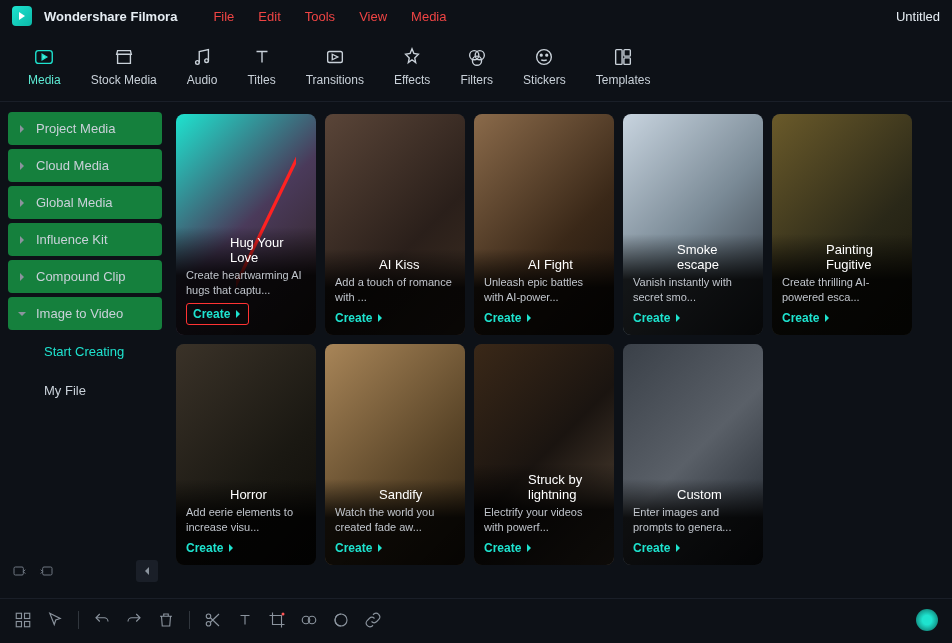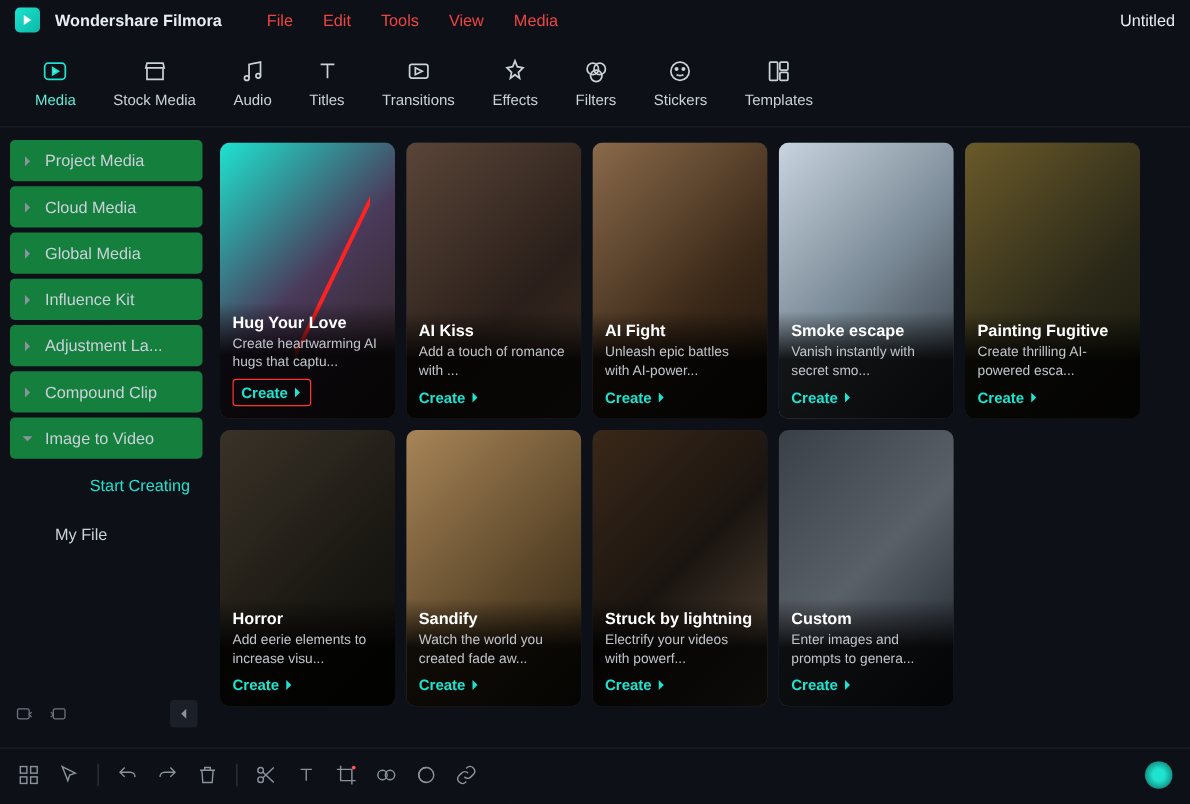--- a/index.html
+++ b/index.html
@@ -84,21 +84,21 @@
   text-overflow: ellipsis;
 }
 .side-item.open svg { transform: rotate(90deg); }
 .side-item svg { width: 8px; height: 8px; flex-shrink: 0; }
 .side-sub {
   padding: 10px 10px 10px 36px;
   color: #c9d1d9;
   font-size: 13px;
   cursor: pointer;
 }
-.side-sub.active { color: #1ee3cf; text-align: right; }
+.side-sub.active { color: #1ee3cf; }
 .sidebar-footer {
   margin-top: auto;
   display: flex;
   align-items: center;
   gap: 10px;
   padding: 6px 4px;
 }
 .sidebar-footer .ficon { width: 16px; height: 16px; stroke: #6e7681; }
 .sidebar-footer .collapse-btn {
   margin-left: auto;
@@ -136,23 +136,24 @@
   inset: 0;
 }
 .card .overlay {
   position: absolute;
   bottom: 0; left: 0; right: 0;
   padding: 8px 10px 10px;
   background: linear-gradient(180deg, rgba(0,0,0,0) 0%, rgba(0,0,0,0.85) 45%);
 }
 .card .title {
   color: #fff;
-  font-weight: 700;
+  font-weight: 400;
   font-size: 13px;
   margin-bottom: 3px;
+  margin-left: 44px;
 }
 .card .desc {
   color: #c0c5cc;
   font-size: 11px;
   line-height: 1.3;
   margin-bottom: 6px;
   display: -webkit-box;
   -webkit-line-clamp: 2;
   -webkit-box-orient: vertical;
   overflow: hidden;
@@ -341,26 +342,20 @@
     <div class="side-item">
       <svg viewBox="0 0 8 8">
           <path d="M2 0l4 4-4 4z" fill="#8b949e"></path>
         </svg>
       <span>Influence Kit</span>
     </div>
     <div class="side-item">
       <svg viewBox="0 0 8 8">
           <path d="M2 0l4 4-4 4z" fill="#8b949e"></path>
         </svg>
-      <span>Adjustment La...</span>
-    </div>
-    <div class="side-item">
-      <svg viewBox="0 0 8 8">
-          <path d="M2 0l4 4-4 4z" fill="#8b949e"></path>
-        </svg>
       <span>Compound Clip</span>
     </div>
     <div class="side-item open">
       <svg viewBox="0 0 8 8">
           <path d="M2 0l4 4-4 4z" fill="#8b949e"></path>
         </svg>
       <span>Image to Video</span>
     </div>
     <div class="side-sub active">Start Creating</div>
     <div class="side-sub">My File</div>

